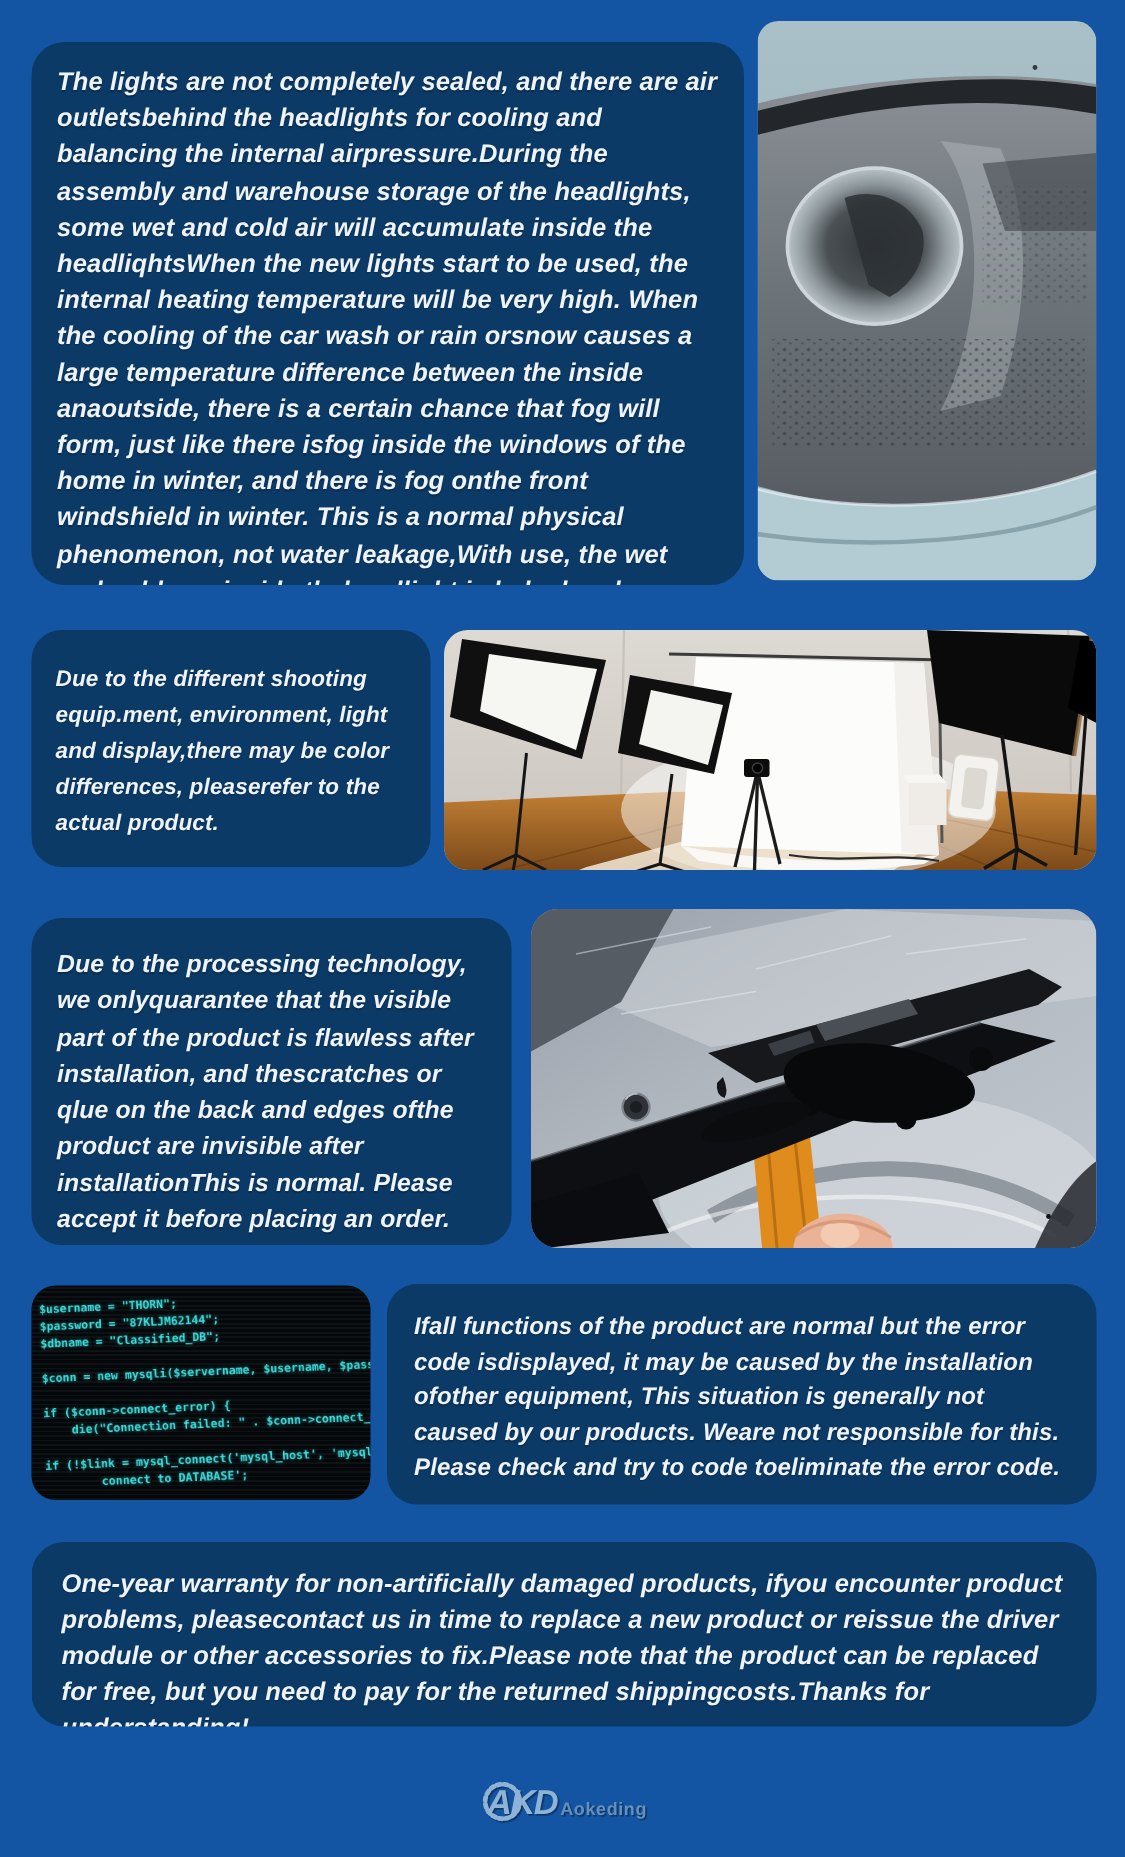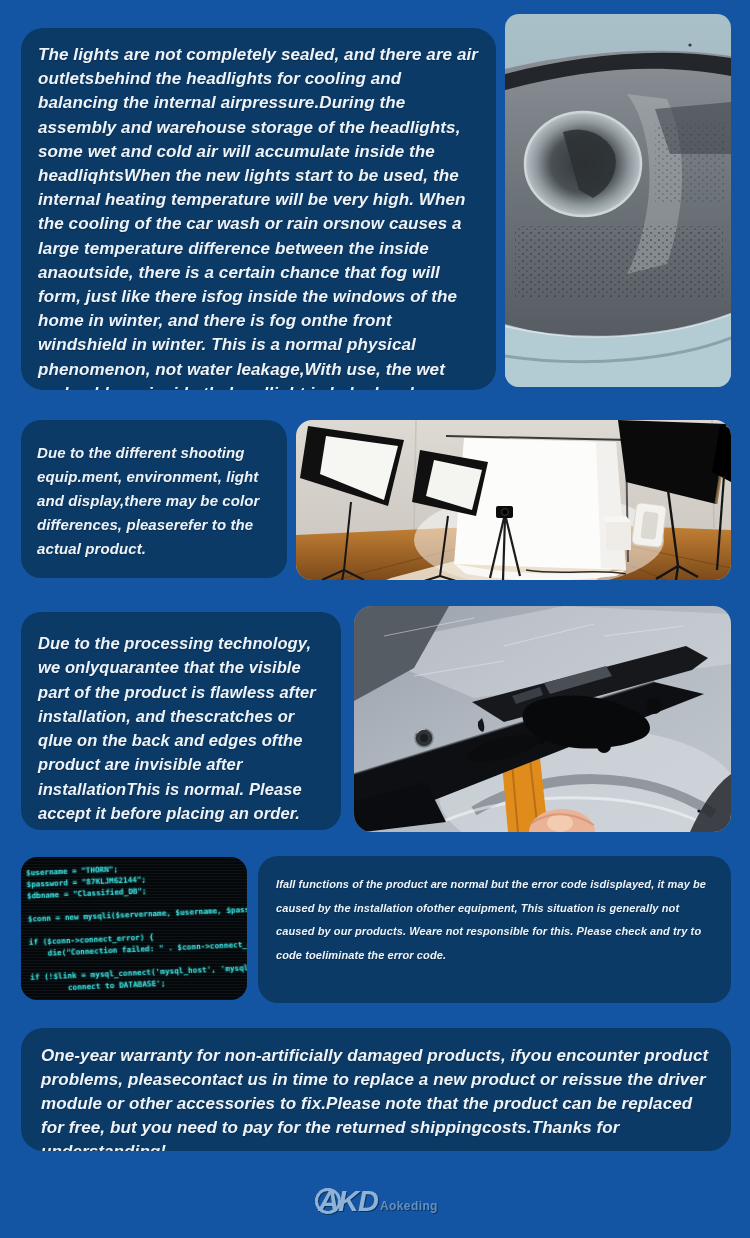--- a/index.html
+++ b/index.html
@@ -28,21 +28,21 @@
   .photo{position:absolute;overflow:hidden;border-radius:14px;}
   .photo svg{display:block;width:100%;height:100%;}
 
   #panel-fog{left:21px;top:28px;width:475px;height:362px;padding:15px 17px;font-size:17px;line-height:24.2px;border-radius:22px;}
   #photo-headlight{left:505px;top:14px;width:226px;height:373px;}
   #panel-color{left:21px;top:420px;width:266px;height:158px;padding:21px 16px;font-size:15px;line-height:24px;}
   #photo-studio{left:296px;top:420px;width:435px;height:160px;border-radius:16px;}
   #panel-processing{left:21px;top:612px;width:320px;height:218px;padding:19px 17px;font-size:16.5px;line-height:24.3px;}
   #photo-glue{left:354px;top:606px;width:377px;height:226px;border-radius:18px;}
   #photo-code{left:21px;top:857px;width:226px;height:143px;border-radius:16px;background:#04080a;}
-  #panel-error{left:258px;top:856px;width:473px;height:147px;padding:17px 18px;font-size:11px;line-height:23.5px;}
+  #panel-error{left:258px;top:856px;width:473px;height:147px;padding:17px 18px;font-size:16px;line-height:23.5px;}
   #panel-warranty{left:21px;top:1028px;width:710px;height:123px;padding:16px 20px;font-size:17px;line-height:24px;border-radius:22px;}
 
   
   .code-wrap{
     position:absolute;inset:0;padding:10px 8px;
     transform:perspective(320px) rotateX(2deg) rotateZ(-2.5deg) scale(1.05);
     transform-origin:20% 30%;
   }
   .code-line{
     font-family:"DejaVu Sans Mono", monospace;
@@ -52,21 +52,21 @@
   }
   #photo-code::after{
     content:"";position:absolute;inset:0;pointer-events:none;
     background:repeating-linear-gradient(0deg, rgba(255,255,255,.045) 0 1px, transparent 1px 3px);
   }
 
   
   .logo-row{position:absolute;left:0;top:1172px;width:750px;height:56px;display:flex;align-items:center;justify-content:center;}
   .logo{display:flex;align-items:flex-end;filter:drop-shadow(1.5px 1.5px 0 rgba(4,24,48,.55));}
   .logo-mark{width:30px;height:32px;margin-right:-24px;position:relative;z-index:1;}
-  .logo-abbr{font-size:29px;font-weight:bold;font-style:italic;color:var(--logo-main);letter-spacing:-1px;line-height:30px;}
+  .logo-abbr{font-size:23px;font-weight:bold;font-style:italic;color:var(--logo-main);letter-spacing:-1px;line-height:30px;}
   .logo-name{font-size:12px;font-weight:bold;color:var(--logo-sub);letter-spacing:.4px;margin:0 0 3px 2px;line-height:14px;}
 </style>
 </head>
 <body>
 
 <div class="panel" id="panel-fog">
   <p>The lights are not completely sealed, and there are air outletsbehind the headlights for cooling and balancing the internal airpressure.During the assembly and warehouse storage of the headlights, some wet and cold air will accumulate inside the headliqhtsWhen the new lights start to be used, the internal heating temperature will be very high. When the cooling of the car wash or rain orsnow causes a large temperature difference between the inside anaoutside, there is a certain chance that fog will form, just like there isfog inside the windows of the home in winter, and there is fog onthe front windshield in winter. This is a normal physical phenomenon, not water leakage,With use, the wet and cold gas inside theheadlight is baked and discharged, and the fog phenomenon slowlyceases to appear.</p>
 </div>
 
 <figure class="photo" id="photo-headlight" style="margin:0">

